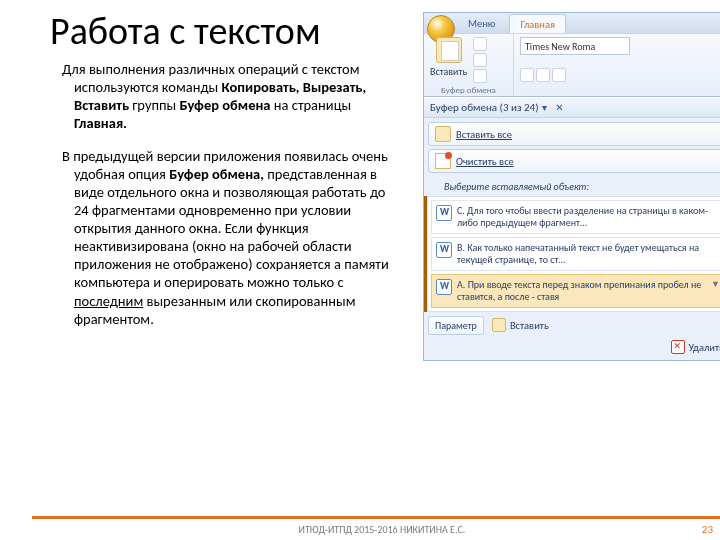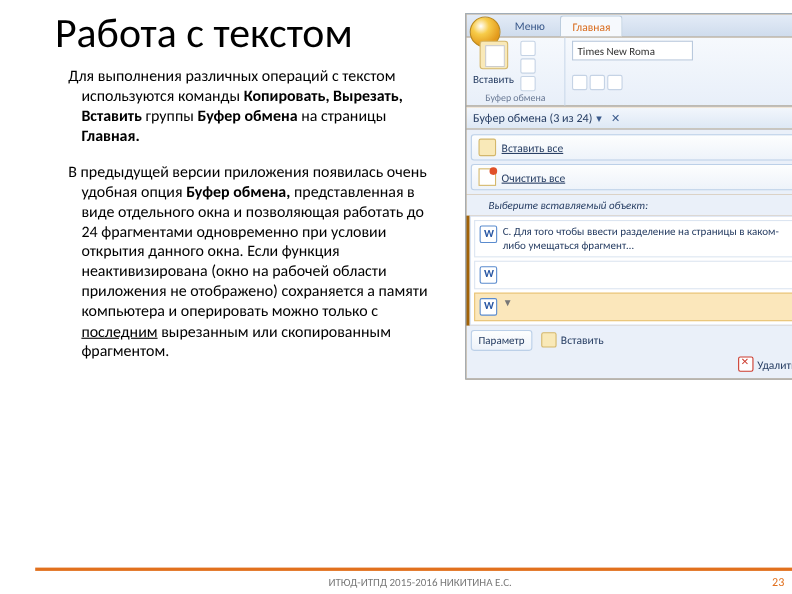--- a/index.html
+++ b/index.html
@@ -130,27 +130,29 @@
         <span class="act-ic ic-clear"></span>
         <span>Очистить все</span>
       </div>
     </div>
 
     <div class="pane-label">Выберите вставляемый объект:</div>
 
     <div class="clips">
       <div class="clip">
         <span class="clip-ic"></span>
-        <span>C. Для того чтобы ввести разделение на страницы в каком-либо умещаться фрагмент…</span>
+        <span>C. Для того чтобы ввести разделение на страницы в каком-либо предыдущем фрагмент…</span>
       </div>
       <div class="clip">
         <span class="clip-ic"></span>
+        <span>B. Как только напечатанный текст не будет умещаться на текущей странице, то ст…</span>
       </div>
       <div class="clip sel">
         <span class="clip-ic"></span>
+        <span>A. При вводе текста перед знаком препинания пробел не ставится, а после - ставя</span>
         <span class="dd">▼</span>
       </div>
     </div>
 
     <div class="pane-foot">
       <div class="foot-row">
         <div class="param-btn">
           <span>Параметр</span>
         </div>
         <div class="foot-btn">

